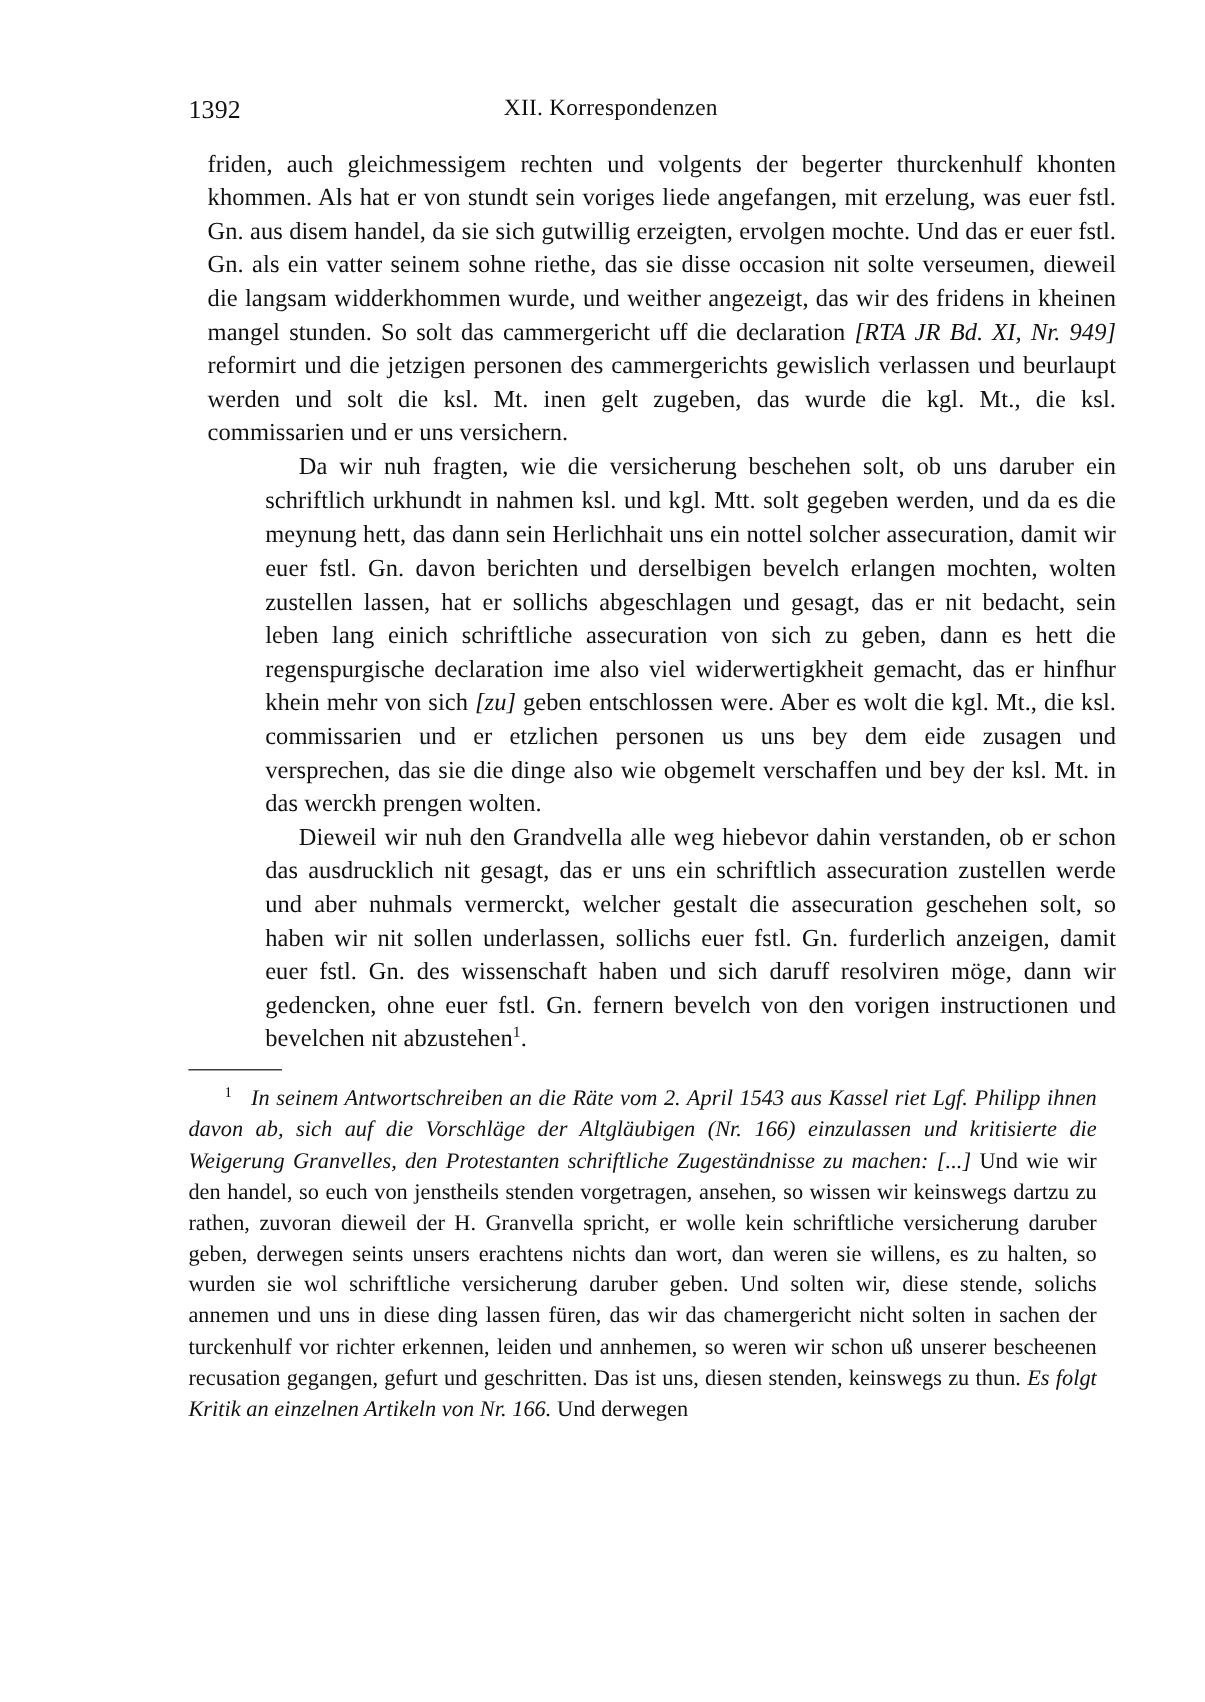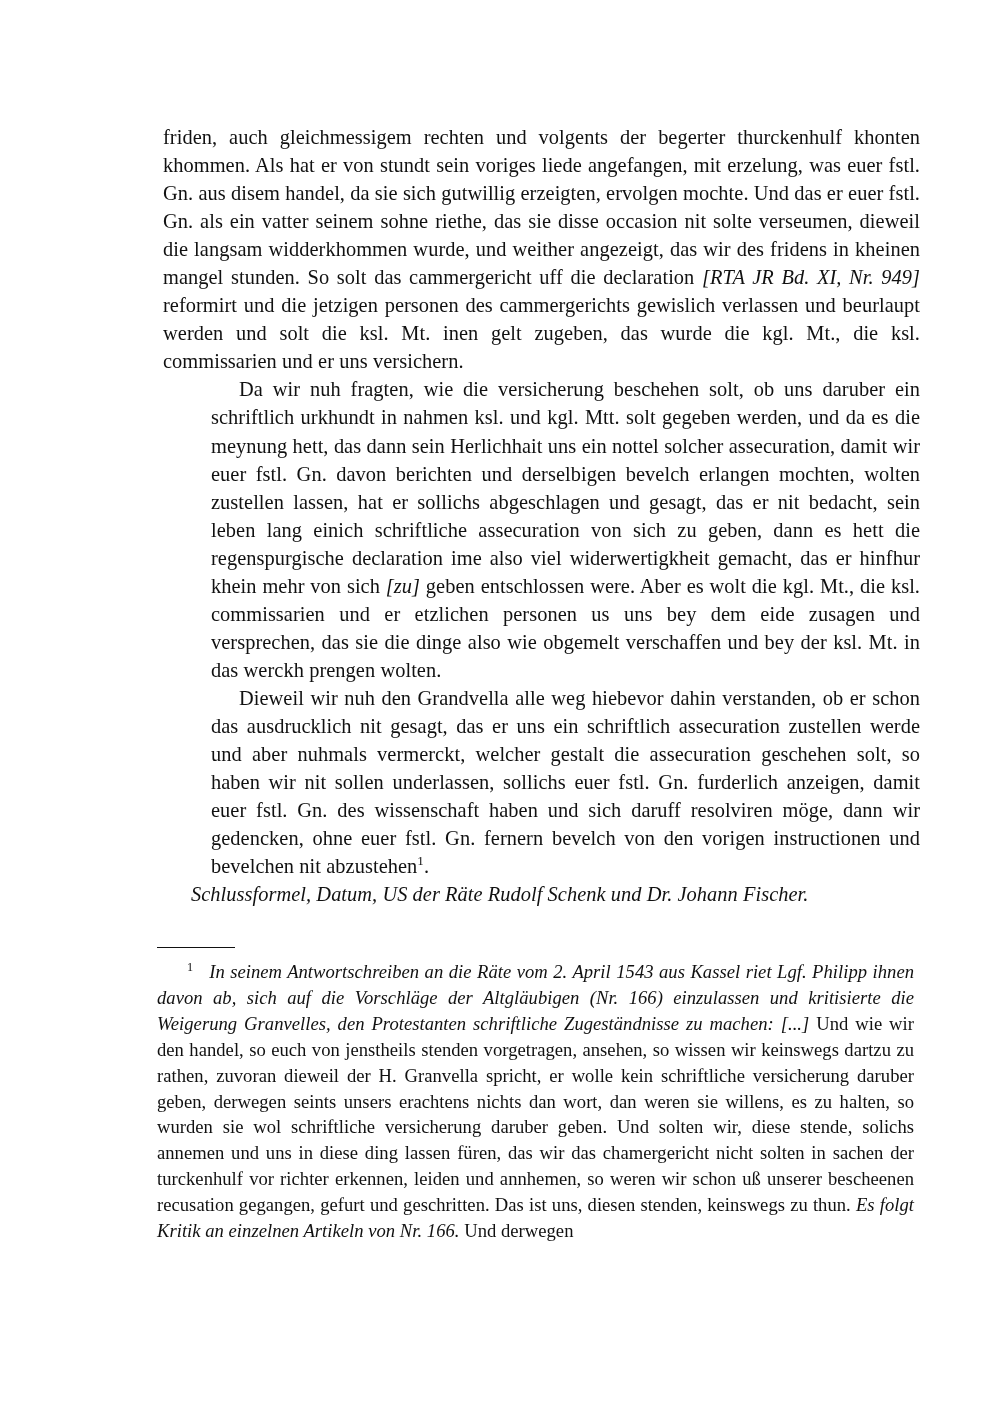--- a/index.html
+++ b/index.html
@@ -48,21 +48,21 @@
     text-align: center;
     font-size: 19.5px;
     line-height: 26px;
     letter-spacing: 0.2px;
     text-indent: -52px;
   }
 
   
   .textblock {
     position: absolute;
-    left: 163px;
+    left: 173px;
     top: 123px;
     width: 757px;
   }
   p.body-par {
     margin: 0;
     font-size: 20.4px;
     line-height: 28.05px;
     text-align: justify;
     text-justify: inter-word;
     letter-spacing: 0.05px;
@@ -89,21 +89,21 @@
     font-style: italic;
     text-indent: 28px;
     text-align: left;
     letter-spacing: 0.05px;
   }
 
   
   .footnotes {
     position: absolute;
     left: 157px;
-    top: 947px;
+    top: 891px;
     width: 757px;
   }
   .fn-rule {
     width: 78px;
     height: 0;
     border: 0;
     border-top: 1.1px solid #111111;
     margin: 0 0 11px 0;
   }
   p.footnote {
@@ -121,30 +121,33 @@
     vertical-align: super;
     line-height: 0;
     margin-right: 16px;
   }
 </style>
 </head>
 <body>
 
 <div class="page">
 
+  <div class="running-head">
+    <div class="folio">1392</div>
+    <div class="head-title">XII. Korrespondenzen</div>
+  </div>
 
   <div class="textblock">
 
     <p class="body-par noindent"><span>friden, auch gleichmessigem rechten und volgents der begerter thurckenhulf khonten khommen. Als hat er von stundt sein voriges liede angefangen, mit erzelung, was euer fstl. Gn. aus disem handel, da sie sich gutwillig erzeigten, ervolgen mochte. Und das er euer fstl. Gn. als ein vatter seinem sohne riethe, das sie disse occasion nit solte verseumen, dieweil die langsam widderkhommen wurde, und weither angezeigt, das wir des fridens in kheinen mangel stunden. So solt das cammergericht uff die declaration </span><span class="it">[RTA JR Bd. XI, Nr. 949]</span><span> reformirt und die jetzigen personen des cammergerichts gewislich verlassen und beurlaupt werden und solt die ksl. Mt. inen gelt zugeben, das wurde die kgl. Mt., die ksl. commissarien und er uns versichern.</span></p>
 
     <p class="body-par indent"><span>Da wir nuh fragten, wie die versicherung beschehen solt, ob uns daruber ein schriftlich urkhundt in nahmen ksl. und kgl. Mtt. solt gegeben werden, und da es die meynung hett, das dann sein Herlichhait uns ein nottel solcher assecuration, damit wir euer fstl. Gn. davon berichten und derselbigen bevelch erlangen mochten, wolten zustellen lassen, hat er sollichs abgeschlagen und gesagt, das er nit bedacht, sein leben lang einich schriftliche assecuration von sich zu geben, dann es hett die regenspurgische declaration ime also viel widerwertigkheit gemacht, das er hinfhur khein mehr von sich </span><span class="it">[zu]</span><span> geben entschlossen were. Aber es wolt die kgl. Mt., die ksl. commissarien und er etzlichen personen us uns bey dem eide zusagen und versprechen, das sie die dinge also wie obgemelt verschaffen und bey der ksl. Mt. in das werckh prengen wolten.</span></p>
 
     <p class="body-par indent"><span>Dieweil wir nuh den Grandvella alle weg hiebevor dahin verstanden, ob er schon das ausdrucklich nit gesagt, das er uns ein schriftlich assecuration zustellen werde und aber nuhmals vermerckt, welcher gestalt die assecuration geschehen solt, so haben wir nit sollen underlassen, sollichs euer fstl. Gn. furderlich anzeigen, damit euer fstl. Gn. des wissenschaft haben und sich daruff resolviren möge, dann wir gedencken, ohne euer fstl. Gn. fernern bevelch von den vorigen instructionen und bevelchen nit abzustehen</span><sup class="fnref">1</sup><span>.</span></p>
 
-    <p class="closing">Schlussformel, Datum, US der Räte Rudolf Schenk und Dr. Johann Fischer.</p>
 
   </div>
 
   <div class="footnotes">
     <hr class="fn-rule">
     <p class="footnote"><span class="fn-num">1</span><span class="it">In seinem Antwortschreiben an die Räte vom 2. April 1543 aus Kassel riet Lgf. Philipp ihnen davon ab, sich auf die Vorschläge der Altgläubigen (Nr. 166) einzulassen und kritisierte die Weigerung Granvelles, den Protestanten schriftliche Zugeständnisse zu machen: [...]</span><span> Und wie wir den handel, so euch von jenstheils stenden vorgetragen, ansehen, so wissen wir keinswegs dartzu zu rathen, zuvoran dieweil der H. Granvella spricht, er wolle kein schriftliche versicherung daruber geben, derwegen seints unsers erachtens nichts dan wort, dan weren sie willens, es zu halten, so wurden sie wol schriftliche versicherung daruber geben. Und solten wir, diese stende, solichs annemen und uns in diese ding lassen füren, das wir das chamergericht nicht solten in sachen der turckenhulf vor richter erkennen, leiden und annhemen, so weren wir schon uß unserer bescheenen recusation gegangen, gefurt und geschritten. Das ist uns, diesen stenden, keinswegs zu thun. </span><span class="it">Es folgt Kritik an einzelnen Artikeln von Nr. 166.</span><span> Und derwegen</span></p>
   </div>
 
 </div>
 

